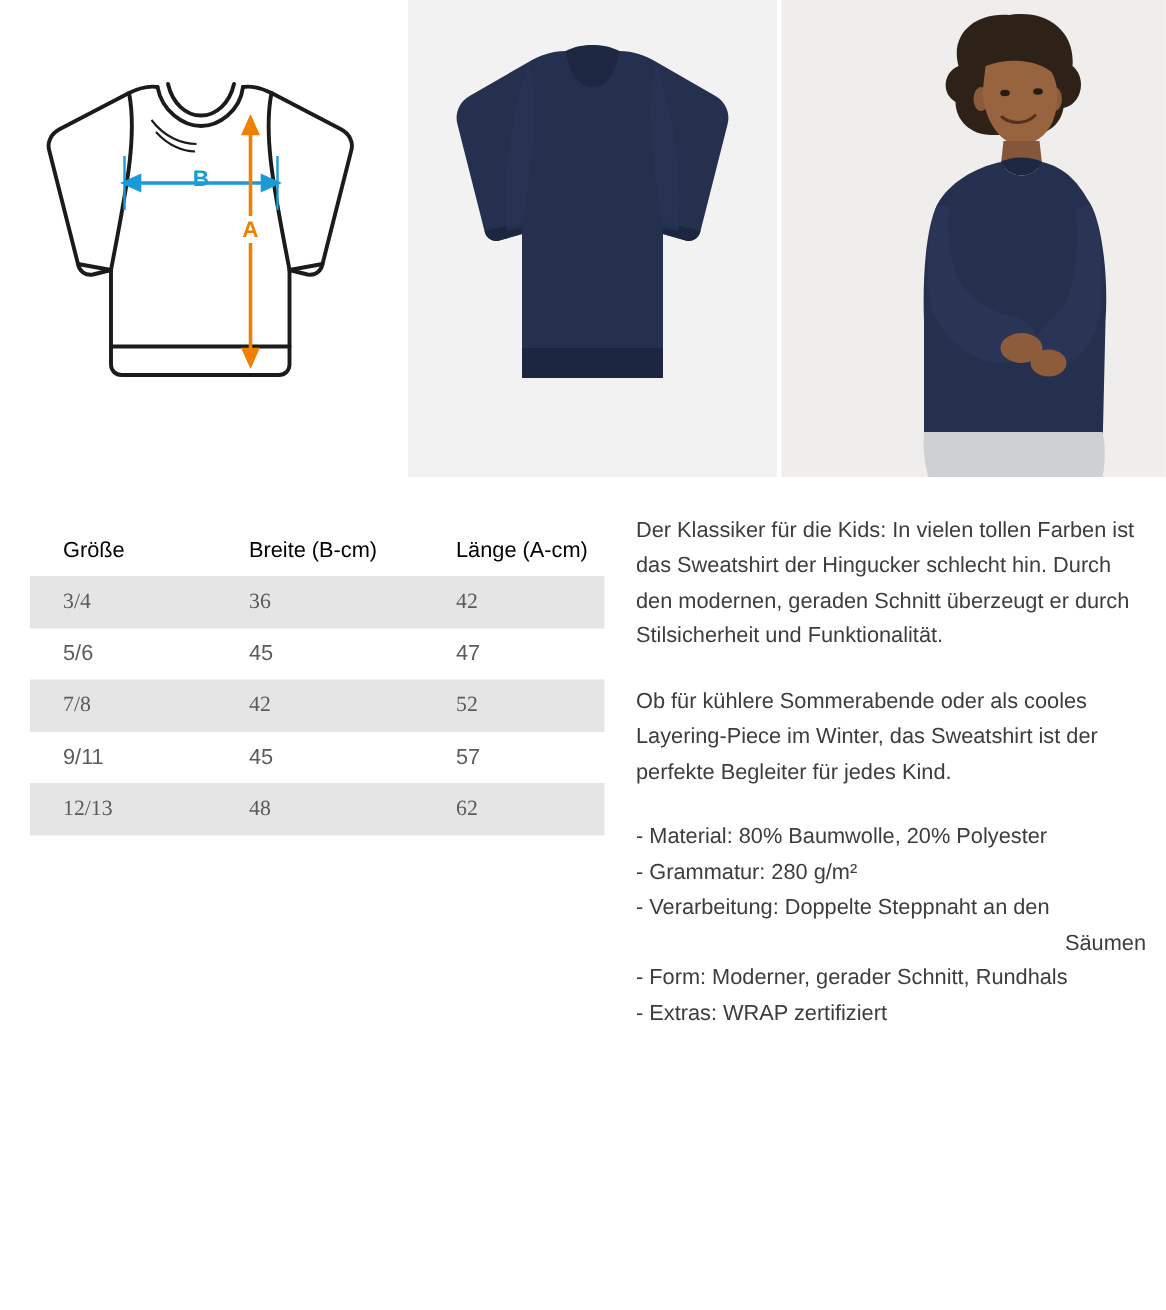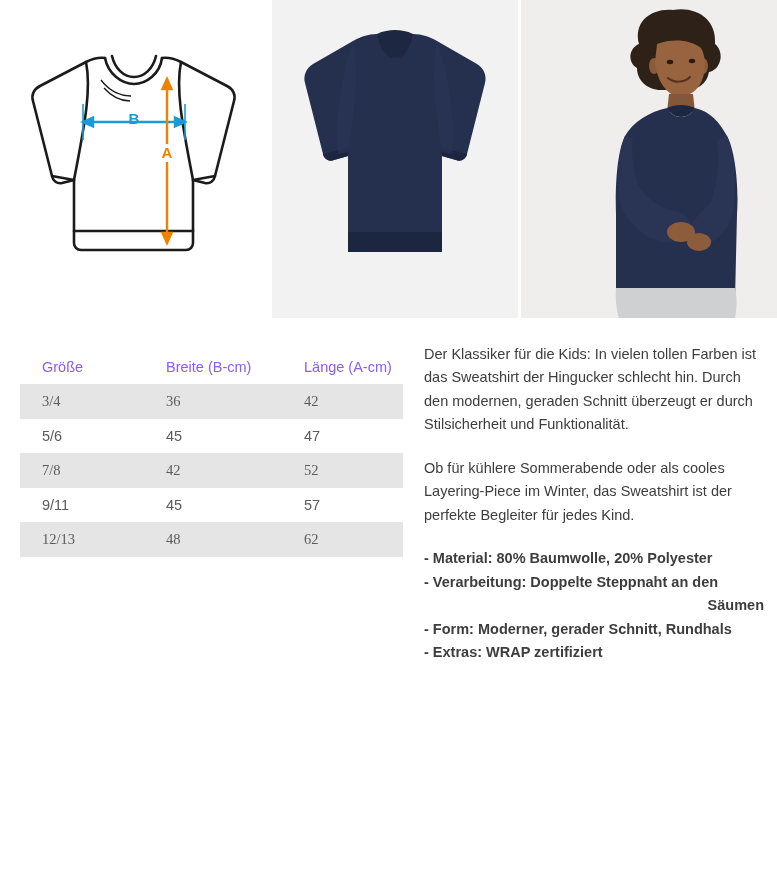--- a/index.html
+++ b/index.html
@@ -56,21 +56,21 @@
   }
   .size-table th,
   .size-table td {
     text-align: left;
     padding: 9px 0 9px 22px;
     font-weight: normal;
     color: #5b5b5b;
     white-space: nowrap;
   }
   .size-table thead th {
-    color: #8b5cf6;
+    color: #000000;
     background: #ffffff;
   }
   .size-table tbody tr.alt td {
     background: #e5e5e5;
     font-family: Liberation Serif, serif;
   }
   .size-table col.c1 { width: 124px; }
   .size-table col.c2 { width: 138px; }
   .size-table col.c3 { width: 121px; }
 
@@ -92,21 +92,20 @@
     line-height: 1.62;
     color: #3d3d3d;
   }
   .description p {
     margin: 0 0 20px 0;
   }
   .spec-list {
     margin: 0;
     padding: 0;
     list-style: none;
-    font-weight: bold;
   }
   .spec-list li {
     margin: 0;
     padding: 0;
     line-height: 1.62;
   }
   .spec-list li.indent-wrap {
     padding-left: 0;
     text-align: right;
   }
@@ -289,20 +288,21 @@
       </tr>
     </tbody>
   </table>
 
 
   <div class="description">
     <p>Der Klassiker für die Kids: In vielen tollen Farben ist das Sweatshirt der Hingucker schlecht hin. Durch den modernen, geraden Schnitt überzeugt er durch Stilsicherheit und Funktionalität.</p>
     <p>Ob für kühlere Sommerabende oder als cooles Layering-Piece im Winter, das Sweatshirt ist der perfekte Begleiter für jedes Kind.</p>
     <ul class="spec-list">
       <li>- Material: 80% Baumwolle, 20% Polyester</li>
+      <li>- Grammatur: 280 g/m²</li>
       <li>- Verarbeitung: Doppelte Steppnaht an den</li>
       <li class="indent-wrap">
         <span class="wrap2">Säumen</span>
       </li>
       <li>- Form: Moderner, gerader Schnitt, Rundhals</li>
       <li>- Extras: WRAP zertifiziert</li>
     </ul>
   </div>
 
 </div>

